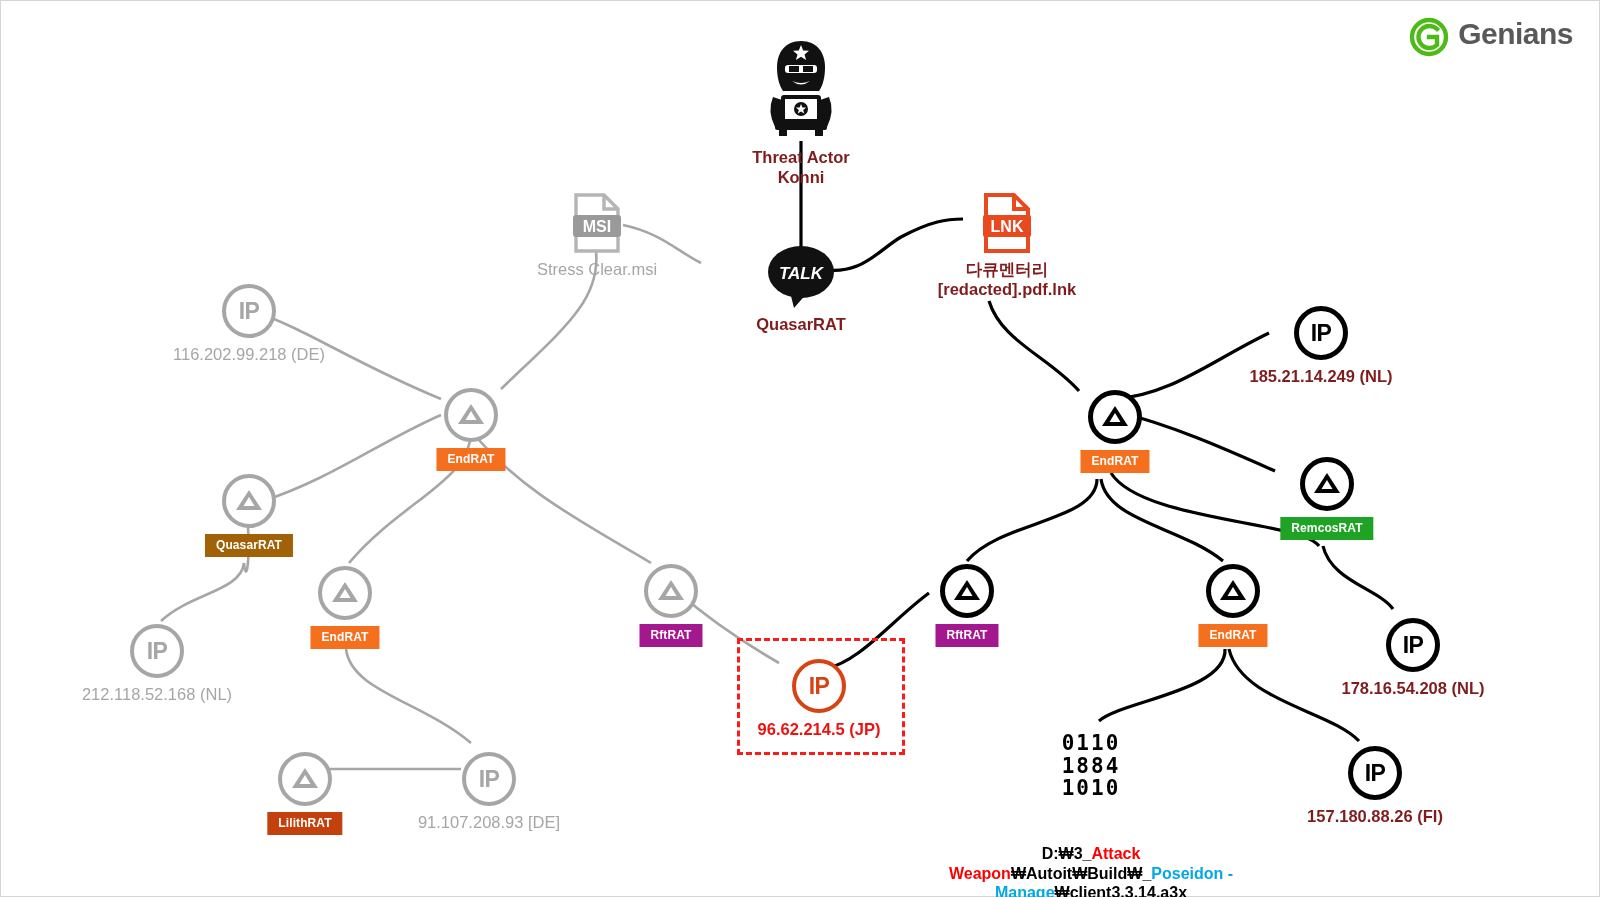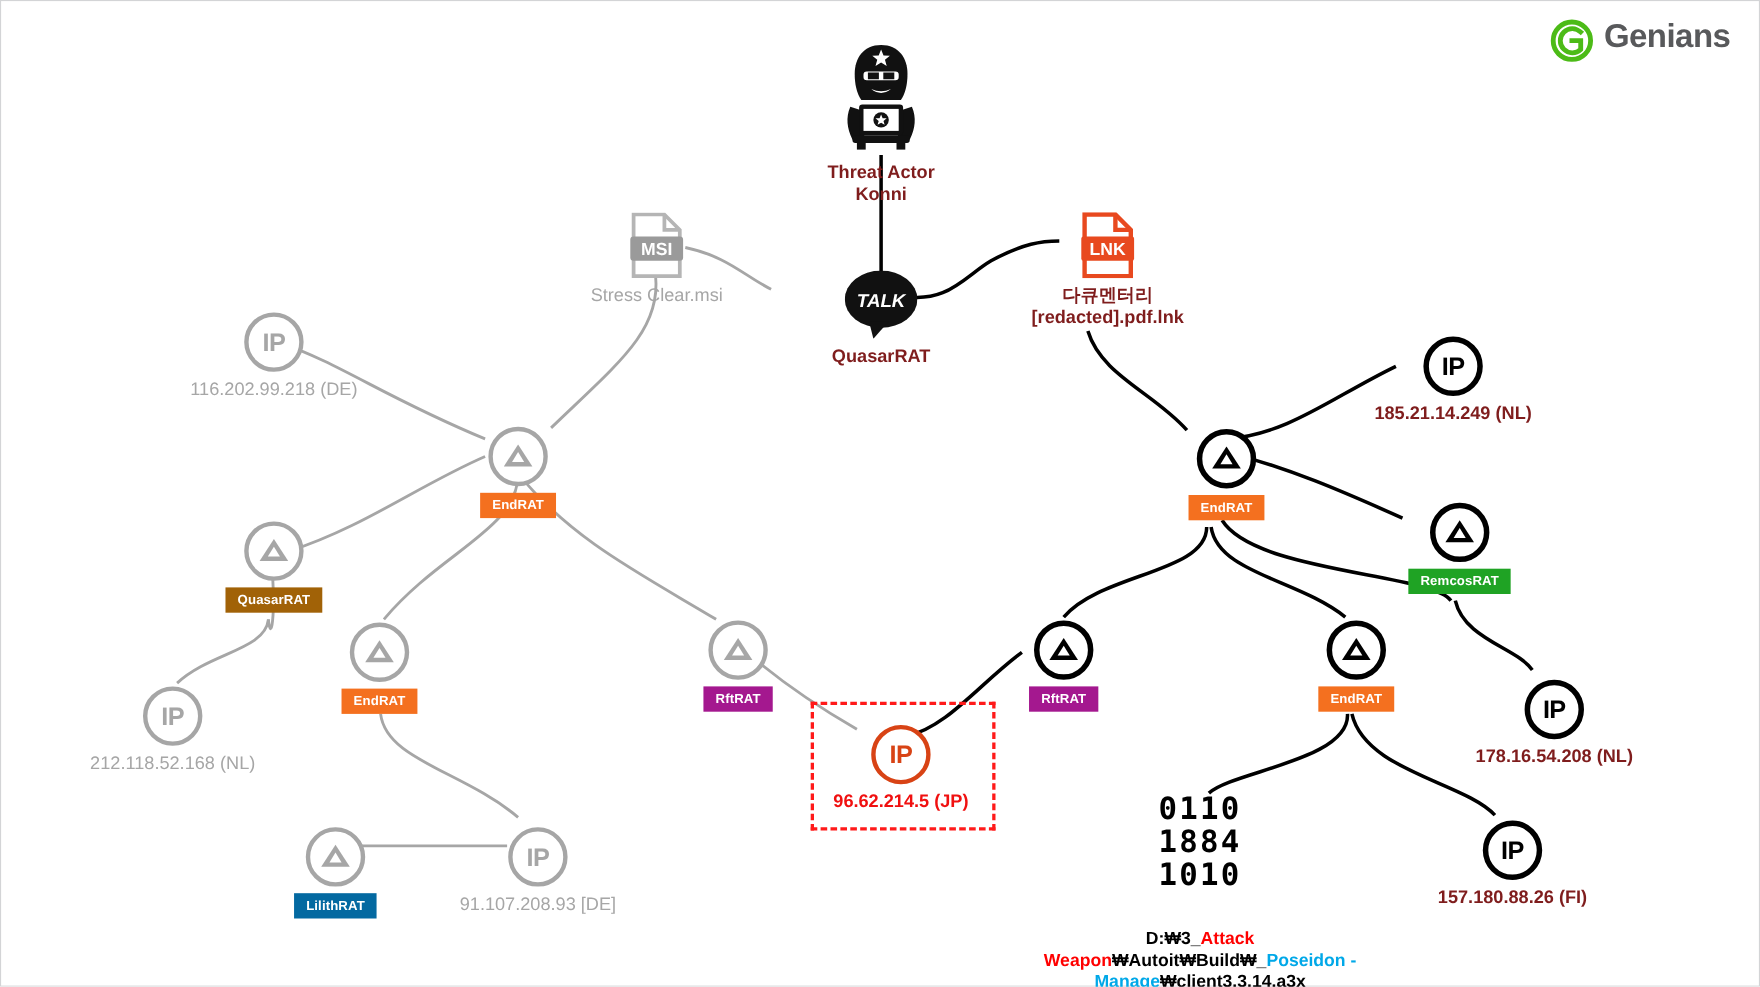--- a/index.html
+++ b/index.html
@@ -77,21 +77,21 @@
   
   .hl {
     position: absolute; border: 3px dashed #ff1a1a;
     pointer-events: none;
   }
 
   
   .binary {
     position: absolute; transform: translate(-50%,-50%);
     font-family: "DejaVu Sans Mono", monospace;
-    font-size: 28px; font-weight: bold; color: #000;
+    font-size: 21px; font-weight: bold; color: #000;
     line-height: 1.08; text-align: center; letter-spacing: 2px;
   }
   .pathtext {
     position: absolute; transform: translateX(-50%);
     text-align: center; font-size: 16px; font-weight: bold;
     line-height: 1.22; color: #000; white-space: normal; width: 300px;
   }
   .pathtext .red  { color: #ff0000; }
   .pathtext .cyan { color: #00a8e8; }
 </style>
@@ -239,21 +239,21 @@
     <div class="chip" style="background:#f4701f;">EndRAT</div>
   </div>
 
   <div class="node" style="left:304px; top:778px;">
     <div class="circ gray">
       <svg class="mal-ico" viewBox="0 0 34 34">
         <path d="M17 6 L30 26 L4 26 Z" fill="#a6a6a6"></path>
         <path d="M17 13 L22.5 22 L11.5 22 Z" fill="#fff"></path>
       </svg>
     </div>
-    <div class="chip" style="background:#0369a1;">LilithRAT</div>
+    <div class="chip" style="background:#c2410c;">LilithRAT</div>
   </div>
 
   <div class="node" style="left:488px; top:778px;">
     <div class="circ gray">
         <span class="ip-text">IP</span>
       </div>
     <div class="cap gray">91.107.208.93 [DE]</div>
   </div>
 
   <div class="node" style="left:670px; top:590px;">

